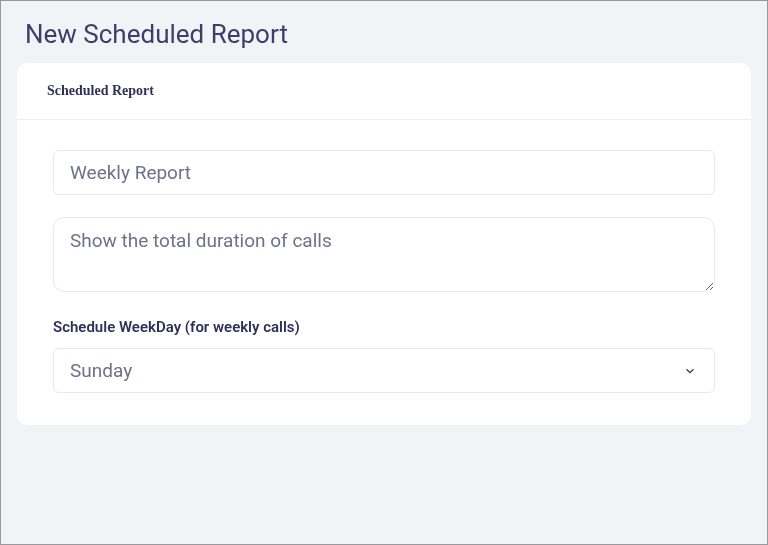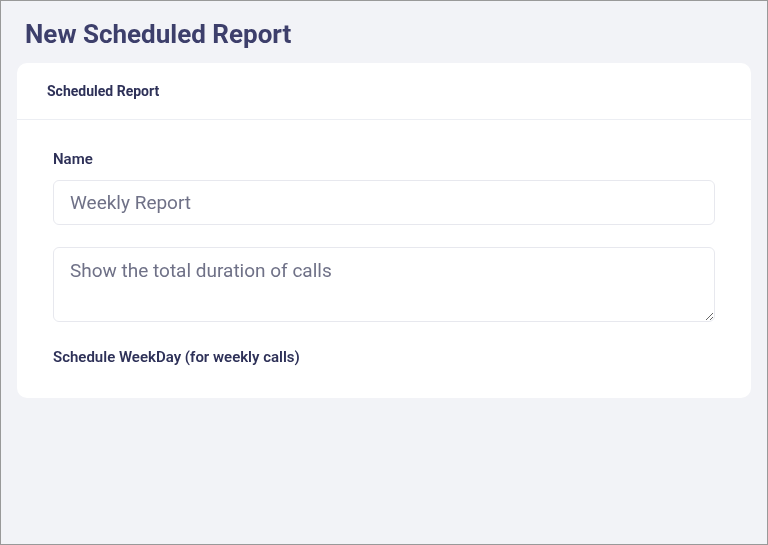--- a/index.html
+++ b/index.html
@@ -10,38 +10,39 @@
     body {
       font-family: -apple-system, BlinkMacSystemFont, 'Segoe UI', Roboto, Arial, sans-serif;
       background: #f2f3f7;
       width: 768px;
       height: 545px;
       overflow: hidden;
       border: 1px solid #999;
     }
     .page-title {
       font-size: 26px;
-      font-weight: 700;
+      font-weight: 400;
       color: #3d3f6b;
       padding: 18px 24px 14px 24px;
     }
     .card {
       background: #ffffff;
       margin: 0 16px;
       border-radius: 10px;
       overflow: hidden;
     }
     .card-header {
       padding: 20px 30px;
       border-bottom: 1px solid #eceef3;
     }
     .card-header-title {
       font-size: 14px;
       font-weight: 700;
       color: #2e3158;
+      font-family: Liberation Serif, serif;
     }
     .card-body {
       padding: 30px 36px 10px 36px;
     }
     .form-group {
       margin-bottom: 22px;
     }
     .form-label {
       display: block;
       font-size: 15px;
@@ -57,20 +58,21 @@
       font-size: 19px;
       color: #6f7187;
       font-family: inherit;
       background: #ffffff;
       outline: none;
     }
     .form-textarea {
       min-height: 58px;
       resize: both;
       line-height: 1.4;
+      border-radius: 11px;
     }
     .select-wrapper {
       position: relative;
     }
     .form-select {
       appearance: none;
       -webkit-appearance: none;
       cursor: pointer;
       padding-right: 40px;
     }
@@ -95,27 +97,36 @@
 
 <h1 class="page-title">New Scheduled Report</h1>
 
 <div class="card">
   <div class="card-header">
     <div class="card-header-title">Scheduled Report</div>
   </div>
   <div class="card-body">
 
     <div class="form-group">
-      <label class="form-label">Name</label>
       <input type="text" class="form-input" value="Weekly Report" style="">
     </div>
 
     <div class="form-group">
       <textarea class="form-textarea" style="">Show the total duration of calls</textarea>
     </div>
 
 
     <div class="form-group">
       <label class="form-label">Schedule WeekDay (for weekly calls)</label>
+      <div class="select-wrapper">
+        <select class="form-select">
+          <option>Sunday</option>
+        </select>
+        <span class="chevron">
+          <svg viewBox="0 0 24 24">
+              <polyline points="6 9 12 15 18 9"></polyline>
+            </svg>
+        </span>
+      </div>
     </div>
 
   </div>
 </div>
 
 </body></html>

